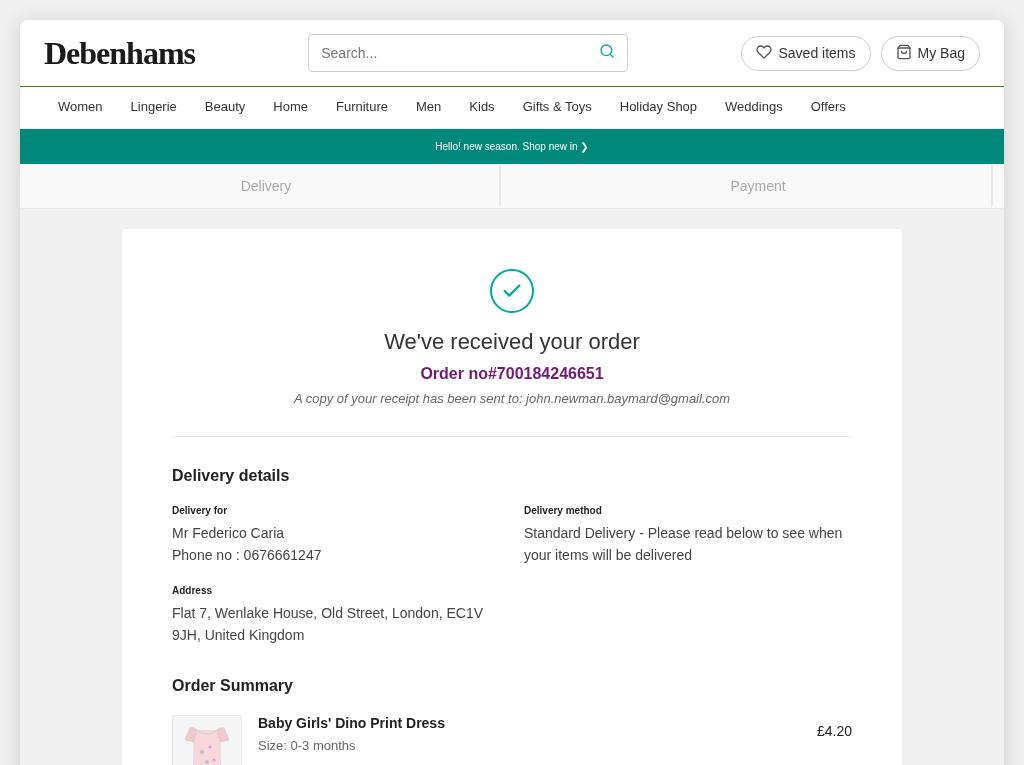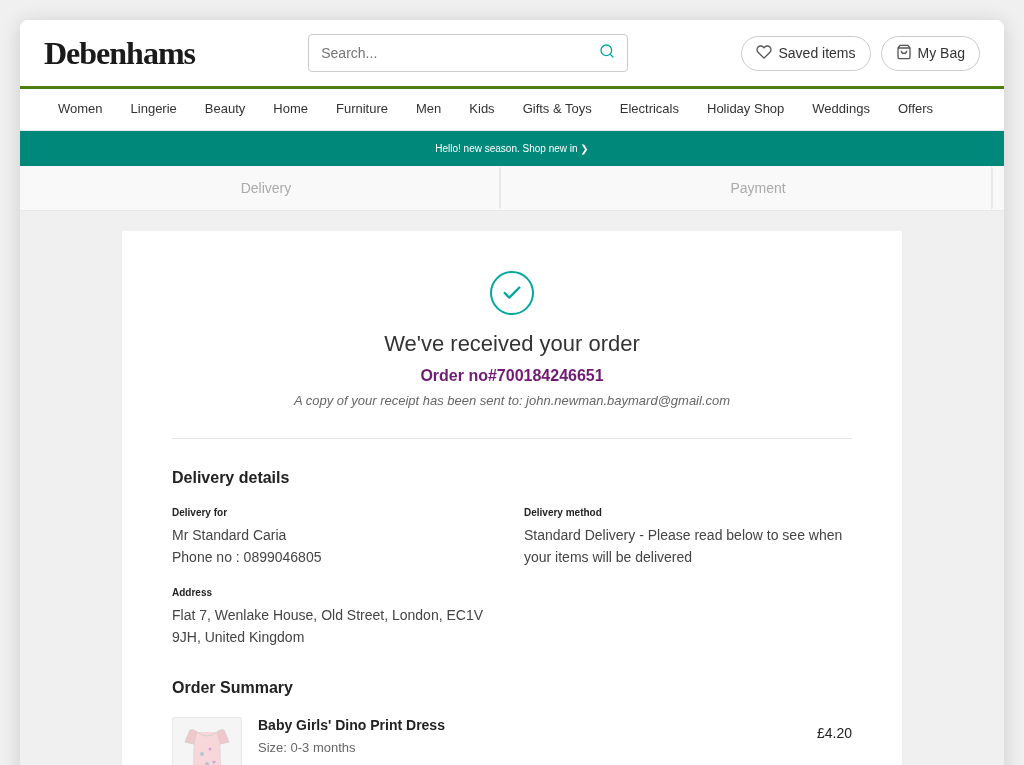--- a/index.html
+++ b/index.html
@@ -18,21 +18,21 @@
       box-shadow: 0 2px 20px rgba(0,0,0,0.15);
       width: 1000px;
       overflow: hidden;
     }
     
     .header {
       display: flex;
       align-items: center;
       padding: 14px 24px;
       background: #fff;
-      border-bottom: 3px solid #4d7c0f;
+      border-bottom: 1px solid #4d7c0f;
       gap: 20px;
     }
     .logo {
       font-family: Georgia, serif;
       font-size: 32px;
       font-weight: bold;
       color: #1a1a1a;
       letter-spacing: -1px;
       white-space: nowrap;
     }
@@ -298,21 +298,20 @@
 
   <div class="nav-bar">
     <div class="nav-item">Women</div>
     <div class="nav-item">Lingerie</div>
     <div class="nav-item">Beauty</div>
     <div class="nav-item">Home</div>
     <div class="nav-item">Furniture</div>
     <div class="nav-item">Men</div>
     <div class="nav-item">Kids</div>
     <div class="nav-item">Gifts &amp; Toys</div>
-    <div class="nav-item">Electricals</div>
     <div class="nav-item">Holiday Shop</div>
     <div class="nav-item">Weddings</div>
     <div class="nav-item">Offers</div>
   </div>
 
   <div class="banner">
     <span>Hello! new season. Shop new in ❯</span>
   </div>
 
   <div class="steps-bar">
@@ -344,22 +343,22 @@
           <span>Order no#</span><span>700184246651</span>
         </div>
         <div class="receipt-text">A copy of your receipt has been sent to: john.newman.baymard@gmail.com</div>
       </div>
 
       <div class="order-summary-section">
         <div class="section-title">Delivery details</div>
         <div class="delivery-grid">
           <div>
             <div class="delivery-col-title">Delivery for</div>
-            <div class="delivery-col-text">Mr  Standard Caria</div>
-            <div class="delivery-col-text">Phone no : 0899046805</div>
+            <div class="delivery-col-text">Mr  Federico Caria</div>
+            <div class="delivery-col-text">Phone no : 0676661247</div>
             <br>
             <div class="delivery-col-title">Address</div>
             <div class="delivery-col-text">Flat 7, Wenlake House, Old Street, London, EC1V</div>
             <div class="delivery-col-text">9JH, United Kingdom</div>
           </div>
           <div>
             <div class="delivery-col-title">Delivery method</div>
             <div class="delivery-col-text">Standard Delivery - Please read below to see when your items will be delivered</div>
           </div>
         </div>

